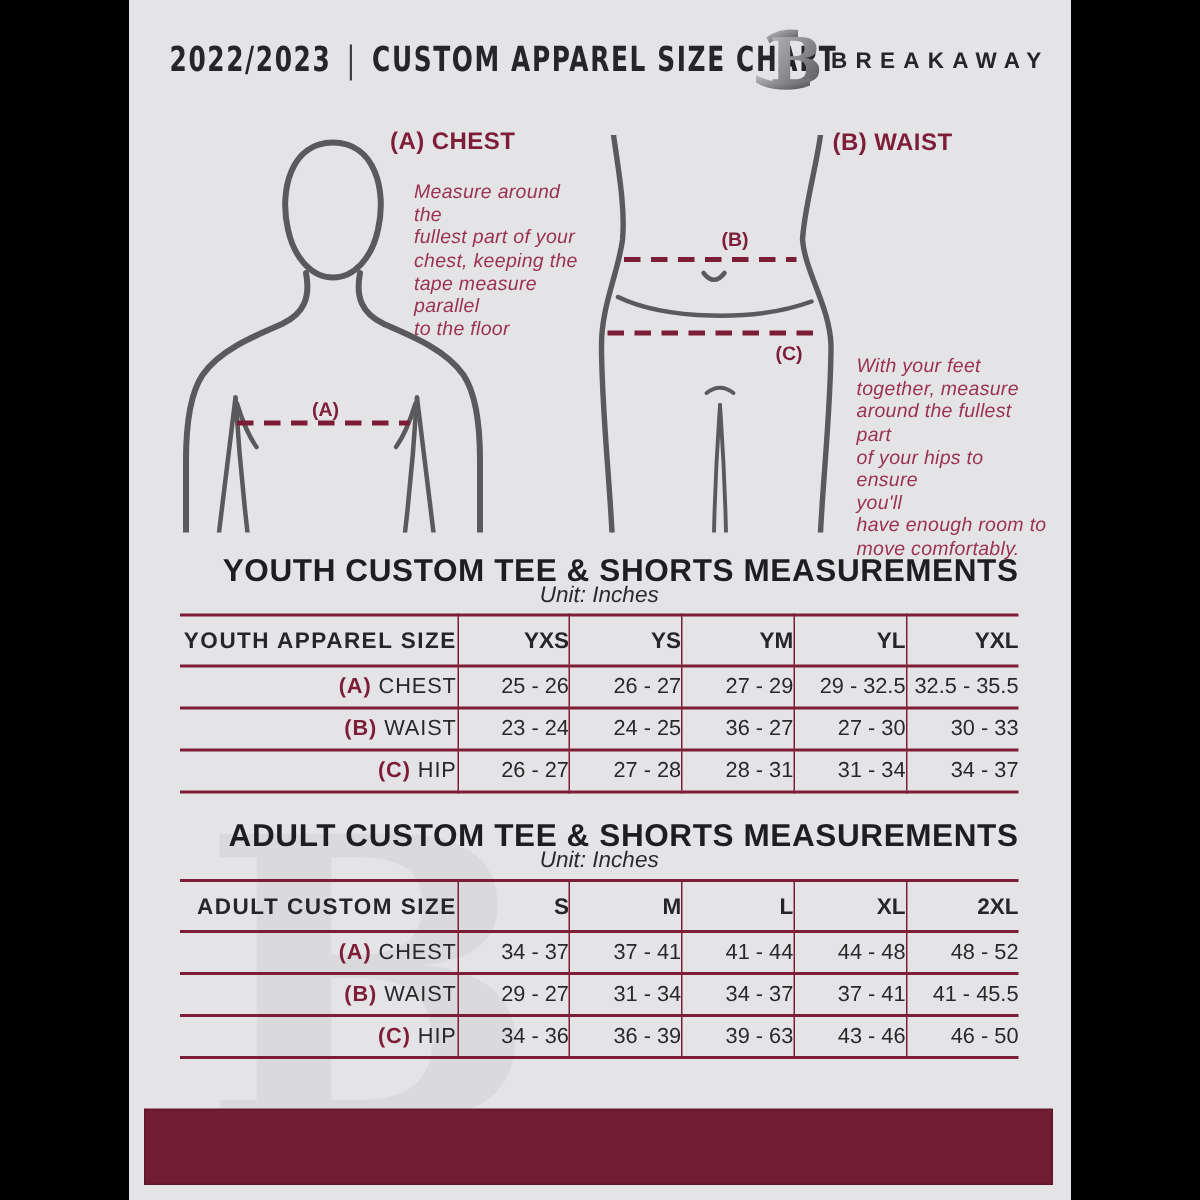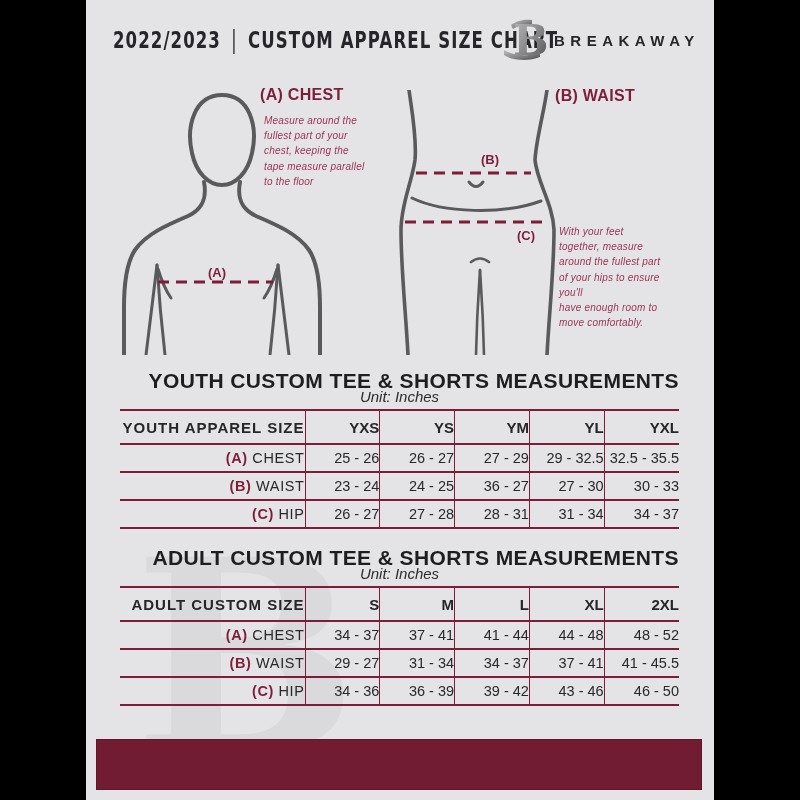--- a/index.html
+++ b/index.html
@@ -27,21 +27,21 @@
     color:var(--c-dark,#26262a); white-space:nowrap;
   }
   
   .fig { position:absolute; }
   .sec { position:absolute; z-index:2; }
   .sec h2 {
     margin:0 0 9px 0; font-size:16px; font-weight:bold;
     color:var(--c-maroon,#7e1d38); letter-spacing:0.3px;
   }
   .sec p {
-    margin:4px; font-size:10px; font-style:italic; line-height:15.2px;
+    margin:16px; font-size:13px; font-style:italic; line-height:15.2px;
     color:var(--c-maroon_light,#9c3251); white-space:pre-line; letter-spacing:0.2px;
   }
   
   .tbl-title {
     position:absolute; left:34px; width:559px; text-align:right; z-index:2;
     font-size:21px; font-weight:bold; color:#1e1e21; letter-spacing:0.4px;
   }
   .tbl-sub {
     position:absolute; left:34px; width:559px; text-align:center; z-index:2;
     font-size:15px; font-style:italic; color:#2a2a2d;
@@ -249,21 +249,21 @@
             <td>29 - 27</td>
             <td>31 - 34</td>
             <td>34 - 37</td>
             <td>37 - 41</td>
             <td>41 - 45.5</td>
           </tr>
           <tr>
             <td class="label-col"><span class="pfx">(C)</span> HIP</td>
             <td>34 - 36</td>
             <td>36 - 39</td>
-            <td>39 - 42</td>
+            <td>39 - 63</td>
             <td>43 - 46</td>
             <td>46 - 50</td>
           </tr>
         </tbody>
     </table>
 
     <div class="footer"></div>
   </div>
 </div>
 

